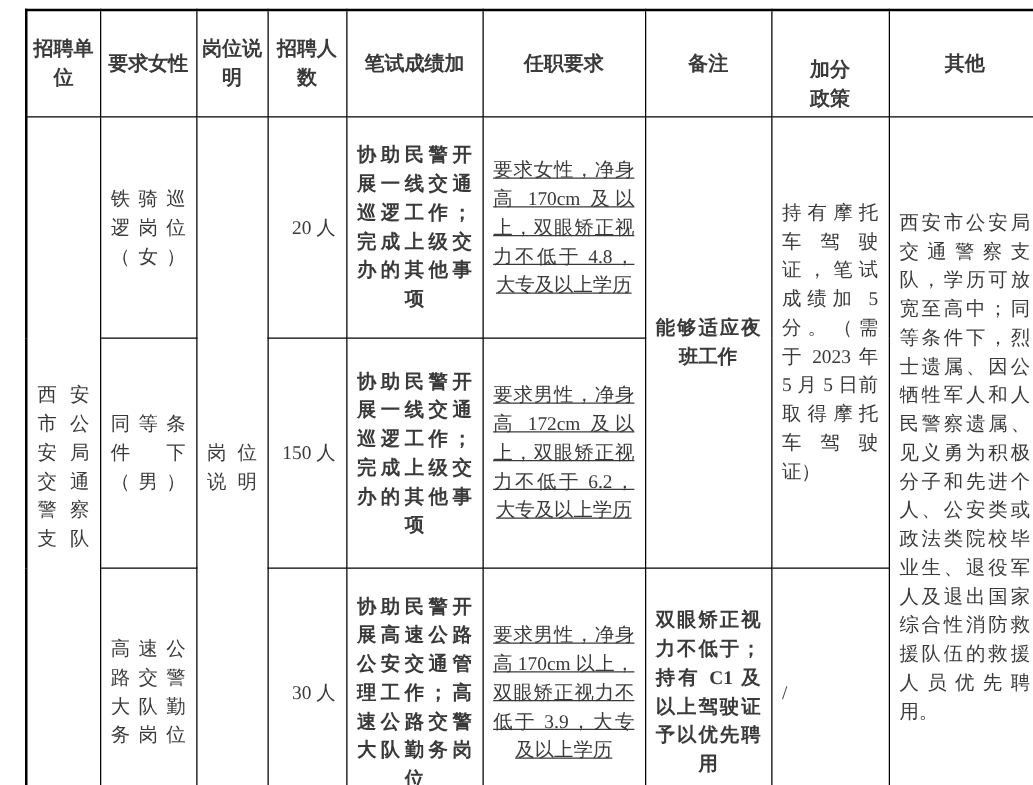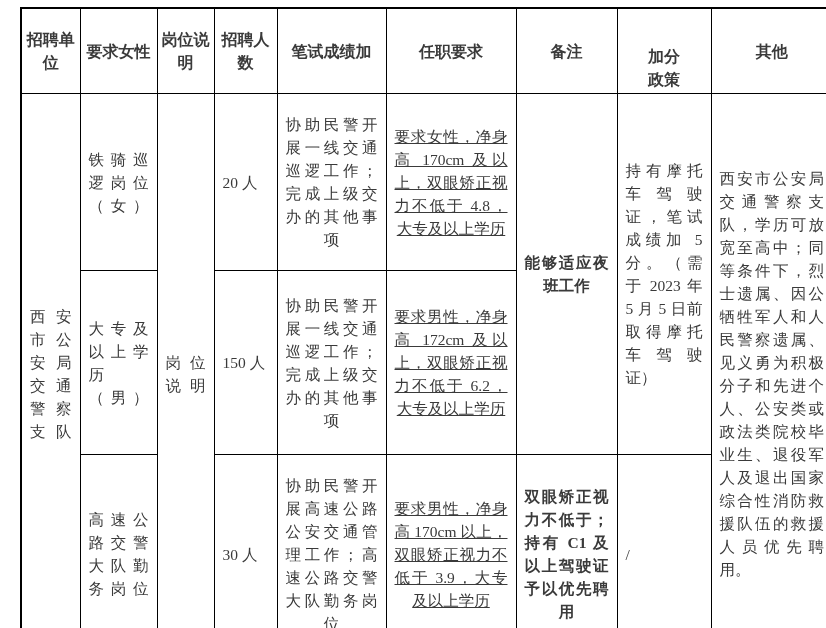--- a/index.html
+++ b/index.html
@@ -34,22 +34,22 @@
   .recruit th{
     font-weight:bold;
     font-size:16px;
     text-align:center;
     padding:2px 4px;
   }
   
   .col-unit   {text-align:justify;text-align-last:justify;padding:2px 14px;}
   .col-pos    {text-align:justify;text-align-last:justify;padding:2px 17px;}
   .col-type   {text-align:justify;text-align-last:justify;padding:2px 13px;}
-  .col-count  {text-align:left;padding:2px 6px;}
-  .col-duty   {text-align:justify;text-align-last:center;padding:2px 14px;}
+  .col-count  {text-align:right;padding:2px 6px;}
+  .col-duty   {text-align:justify;text-align-last:center;padding:2px 14px;font-weight:bold;}
   .col-req    {text-align:justify;text-align-last:center;padding:2px 8px;text-decoration:underline;}
   .col-remark {text-align:justify;text-align-last:center;padding:2px 14px;font-weight:bold;}
   .col-bonus  {text-align:justify;text-align-last:left;padding:2px 8px;}
   .col-slash  {text-align:center;}
   .col-other  {text-align:justify;text-align-last:left;padding:2px 8px;}
   
   .hdr-2line span{display:inline-block;width:2.1em;margin-top:34px;}
 </style>
 </head>
 <body>
@@ -86,21 +86,21 @@
     <td class="col-type" rowspan="3">岗位说明</td>
     <td class="col-count">20 人</td>
     <td class="col-duty">协助民警开展一线交通巡逻工作；完成上级交办的其他事项</td>
     <td class="col-req">要求女性，净身高 170cm 及以上，双眼矫正视力不低于 4.8，大专及以上学历</td>
     <td class="col-remark" rowspan="2">能够适应夜班工作</td>
     <td class="col-bonus" rowspan="2">持有摩托车驾驶证，笔试成绩加 5 分。（需于 2023 年 5 月 5 日前取得摩托车驾驶证）</td>
     <td class="col-other" rowspan="3">西安市公安局交通警察支队，学历可放宽至高中；同等条件下，烈士遗属、因公牺牲军人和人民警察遗属、见义勇为积极分子和先进个人、公安类或政法类院校毕业生、退役军人及退出国家综合性消防救援队伍的救援人员优先聘用。</td>
   </tr>
 
   <tr style="height:184px">
-    <td class="col-pos">大专及以上学历（男）</td>
+    <td class="col-pos">同等条件下（男）</td>
     <td class="col-count">150 人</td>
     <td class="col-duty">协助民警开展一线交通巡逻工作；完成上级交办的其他事项</td>
     <td class="col-req">要求男性，净身高 172cm 及以上，双眼矫正视力不低于 6.2，大专及以上学历</td>
   </tr>
 
   <tr style="height:200px">
     <td class="col-pos">高速公路交警大队勤务岗位</td>
     <td class="col-count">30 人</td>
     <td class="col-duty">协助民警开展高速公路公安交通管理工作；高速公路交警大队勤务岗位</td>
     <td class="col-req">要求男性，净身高 170cm 以上，双眼矫正视力不低于 3.9，大专及以上学历</td>

